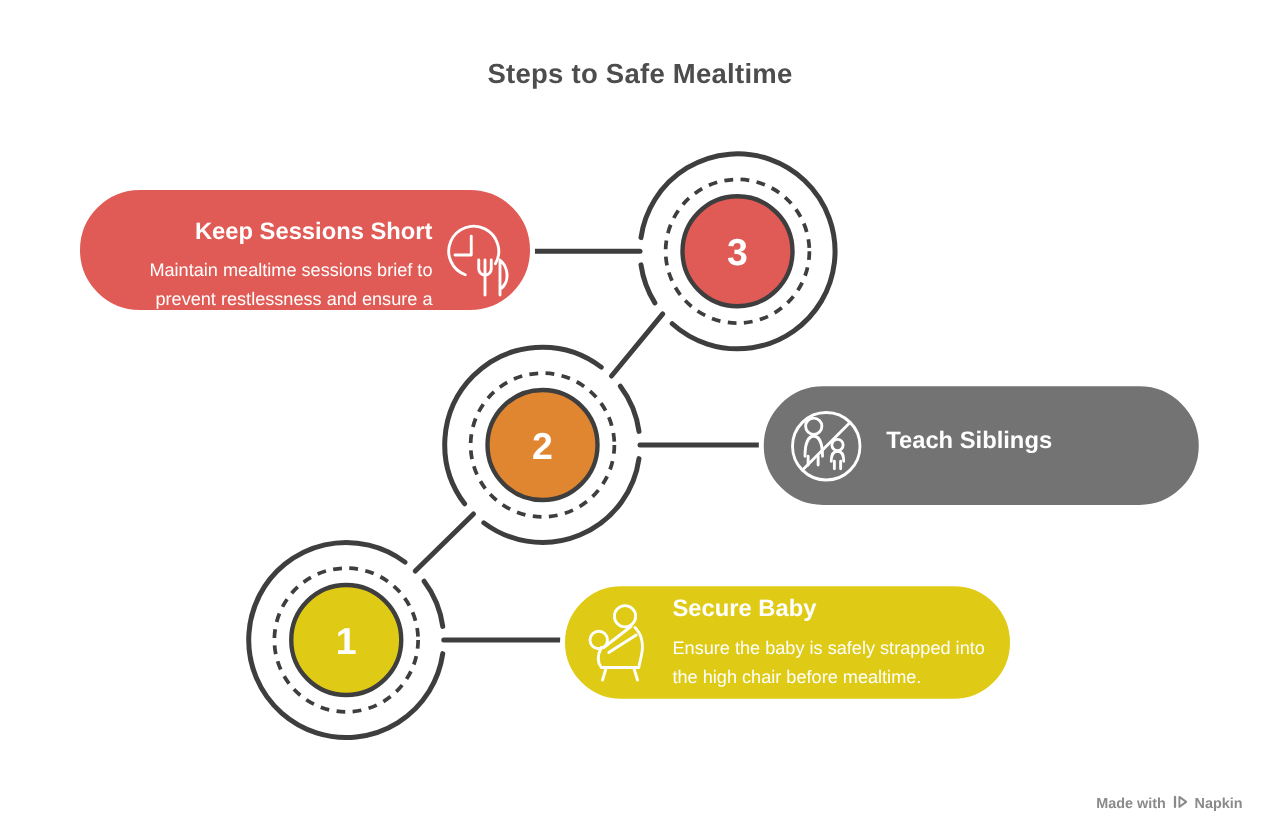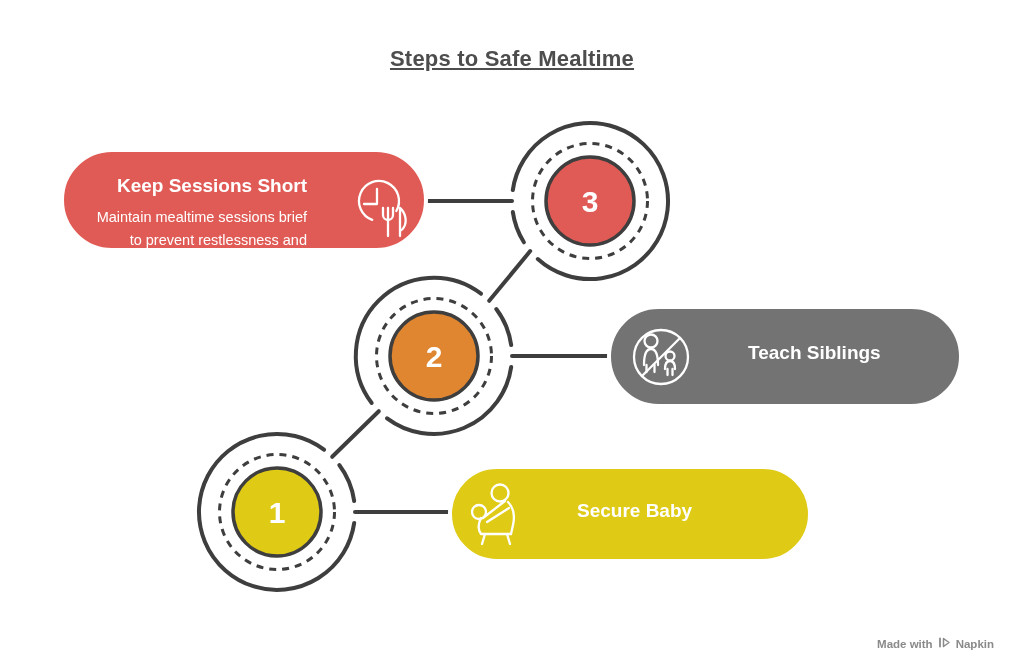--- a/index.html
+++ b/index.html
@@ -1,28 +1,28 @@
 <!DOCTYPE html>
 <html><head>
 <meta charset="utf-8">
 <style>
   html,body{margin:0;padding:0;background:#fff;}
   .canvas{position:relative;width:1024px;height:659px;background:#fff;overflow:hidden;
           font-family:"Liberation Sans",sans-serif;}
   .page-title{position:absolute;left:0;right:0;top:46px;text-align:center;
-              font-size:22px;font-weight:bold;color:#4D4D4D;letter-spacing:.2px;text-decoration:underline;}
+              font-size:22px;font-weight:bold;color:#4D4D4D;letter-spacing:.2px;}
   .diagram-svg{position:absolute;left:0;top:0;}
   .ring{fill:none;stroke:#3E3E3E;stroke-width:4;stroke-linecap:round;}
   .dashed-ring{fill:none;stroke:#3E3E3E;stroke-width:3;stroke-dasharray:7 6;}
   .node-circle{stroke:#3E3E3E;stroke-width:3.5;}
   .connector{fill:none;stroke:#3E3E3E;stroke-width:4;stroke-linecap:round;}
   .node-number{fill:#fff;font-size:30px;font-weight:bold;font-family:"Liberation Sans",sans-serif;
                text-anchor:middle;}
   .card{position:absolute;box-sizing:border-box;border:4px solid #fff;border-radius:52px;
-        display:flex;align-items:flex-start;color:#fff;gap:39px;}
+        display:flex;align-items:flex-start;color:#fff;}
   .card-red{background:#E05B55;}
   .card-orange{background:#737373;}
   .card-yellow{background:#DFCB16;}
   .card-title{font-size:19px;font-weight:bold;line-height:22px;margin-bottom:9px;white-space:nowrap;}
   .card-desc{font-size:14.5px;line-height:23px;}
   .icon-svg{display:block;}
   .icon-stroke{fill:none;stroke:#fff;stroke-width:2.3;stroke-linecap:round;stroke-linejoin:round;}
   
   .card-3{left:60px;top:148px;width:368px;height:104px;padding:23px 14px 0 20px;}
   .card-3 .txt{flex:1;text-align:right;}
@@ -121,20 +121,21 @@
         <circle class="icon-stroke" cx="11" cy="31" r="7"></circle>
         <path class="icon-stroke" d="M40 21 C46 27 47 35 45 44 L43 53"></path>
         <path class="icon-stroke" d="M13 37 C10 43 10 49 13 53 H43"></path>
         <path class="icon-stroke" d="M37 20 L15 37"></path>
         <path class="icon-stroke" d="M41 27 L19 41"></path>
         <path class="icon-stroke" d="M17 53 L14 63 M39 53 L42 63"></path>
       </svg>
     </div>
     <div class="txt">
       <div class="card-title">Secure Baby</div>
+      <div class="card-desc">Ensure the baby is safely strapped into the high chair before mealtime.</div>
     </div>
   </div>
 
   <div class="watermark">
     <span>Made with</span>
     <span>
       <svg width="13" height="13" viewBox="0 0 13 13">
         <path d="M2 2.5 V10.5" stroke="#8A8A8A" stroke-width="1.8" fill="none" stroke-linecap="round"></path>
         <path d="M5.5 2.5 L11 6.5 L5.5 10.5 Z" stroke="#8A8A8A" stroke-width="1.5" fill="none" stroke-linejoin="round"></path>
       </svg>

